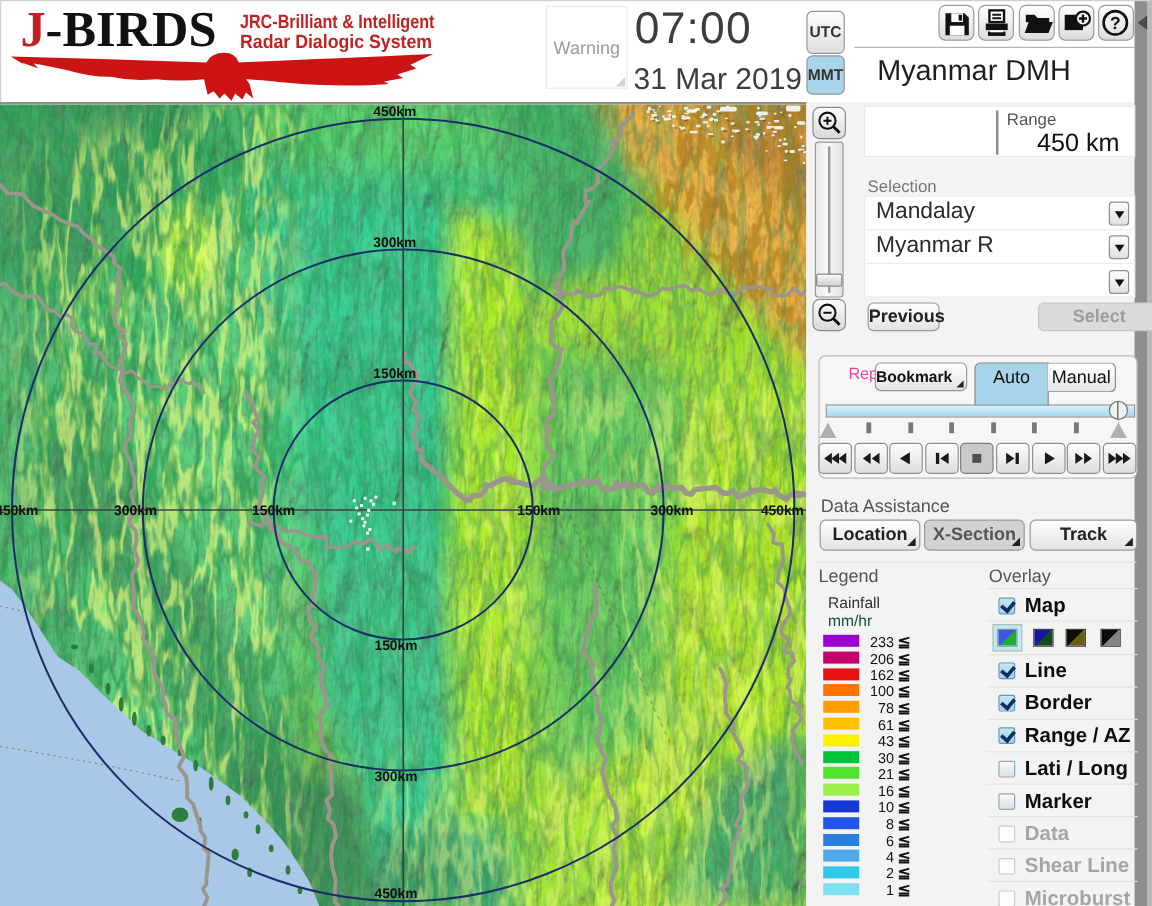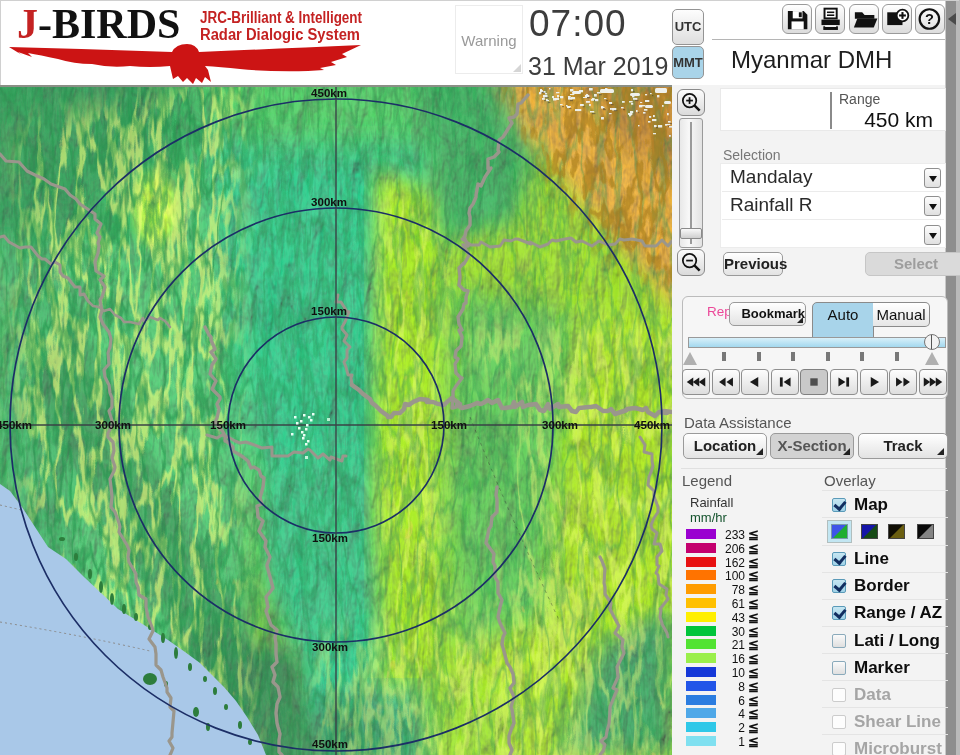--- a/index.html
+++ b/index.html
@@ -37,21 +37,21 @@
 #selbox{left:720px;top:163px;width:226px;height:85px;background:#fff;border:1px solid #ececec}
 .selrow{left:730px;width:185px;font-size:19px;color:#2a2a2a}
 .ddbtn{left:924px;width:17px;height:20px;background:linear-gradient(#fdfdfd,#e0e0e0);border:1px solid #8f8f8f;border-radius:3px}
 .ddbtn:after{content:"";position:absolute;left:4px;top:7px;width:0;height:0;border-left:4px solid transparent;border-right:4px solid transparent;border-top:6px solid #111}
 .selsep{left:722px;width:222px;height:1px;background:#ebebeb}
 #prevbtn{left:723px;top:252px;width:60px;height:24px;font-size:15px;font-weight:bold;color:#222;text-align:center;line-height:22px}
 #selbtn{left:865px;top:252px;width:102px;height:24px;background:#dadada;border:1px solid #c6c6c6;border-radius:5px;font-size:15px;font-weight:bold;color:#9d9d9d;text-align:center;line-height:22px}
 
 #replaypanel{left:682px;top:296px;width:266px;height:103px;border:1px solid #bbb;border-radius:6px;background:#f6f6f6}
 #replaylbl{left:707px;top:304px;font-size:13.5px;color:#ec4899}
-#bookmark{left:729px;top:302px;width:77px;height:24px;font-size:13px;font-weight:bold;color:#111;text-align:right;line-height:22px}
+#bookmark{left:729px;top:302px;width:77px;height:24px;font-size:13px;font-weight:bold;color:#111;text-align:left;line-height:22px}
 #autob{left:812px;top:302px;width:62px;height:43px;background:#a8d4ea;border:1px solid #8a8a8a;border-radius:5px 0 0 5px;font-size:15px;color:#111;text-align:center;line-height:23px}
 #manualb{left:873px;top:302px;width:57px;height:25px;background:linear-gradient(#fff,#e6e6e6);border:1px solid #8a8a8a;border-left:none;border-radius:0 5px 5px 0;font-size:15px;color:#111;text-align:center;line-height:23px}
 #slidertrack{left:688px;top:337px;width:258px;height:11px;background:linear-gradient(#d8f0fa,#a3d8ee);border:1px solid #999}
 #sliderhandle{left:924px;top:334px;width:16px;height:16px;background:#f2f2f2;border:1px solid #777;border-radius:50%}
 #sliderhline{left:931px;top:335px;width:1px;height:14px;background:#555}
 .ticktri{top:352px;width:0;height:0;border-left:7px solid transparent;border-right:7px solid transparent;border-bottom:13px solid #b0b0b0}
 .tick{top:352px;width:4px;height:9px;background:#787878}
 .pb{top:369px;width:28px;height:26px;background:linear-gradient(#fdfdfd,#dedede);border:1px solid #8f8f8f;border-radius:4px}
 #pb4{background:#c9c9c9;border:1px solid #808080}
 
@@ -472,21 +472,21 @@
       <line x1="17" y1="16" x2="22.5" y2="21.5" stroke="#111" stroke-width="2.6"></line>
       <line x1="8.5" y1="11" x2="15.5" y2="11" stroke="#111" stroke-width="1.8"></line>
     </svg></div>
 <div class="abs" id="rangebox"></div>
 <div class="abs" id="rangediv"></div>
 <div class="abs" id="rangelbl">Range</div>
 <div class="abs" id="rangeval">450 km</div>
 <div class="abs" id="sellbl">Selection</div>
 <div class="abs" id="selbox"></div>
 <div class="abs selrow" style="top:166px">Mandalay</div>
-<div class="abs selrow" style="top:194px">Rainfall R</div>
+<div class="abs selrow" style="top:194px">Myanmar R</div>
 <div class="abs selsep" style="top:191px"></div>
 <div class="abs selsep" style="top:219px"></div>
 <div class="abs ddbtn" style="top:168px"></div>
 <div class="abs ddbtn" style="top:196px"></div>
 <div class="abs ddbtn" style="top:225px"></div>
 <div class="abs btn" id="prevbtn">Previous</div>
 <div class="abs" id="selbtn">Select</div>
 <div class="abs" id="replaypanel"></div>
 <div class="abs" id="replaylbl">Replay</div>
 <div class="abs btn" id="bookmark">Bookmark<div class="cornertri" style="border-left:6px solid transparent;border-bottom:6px solid #222;right:2px;bottom:2px"></div></div>

